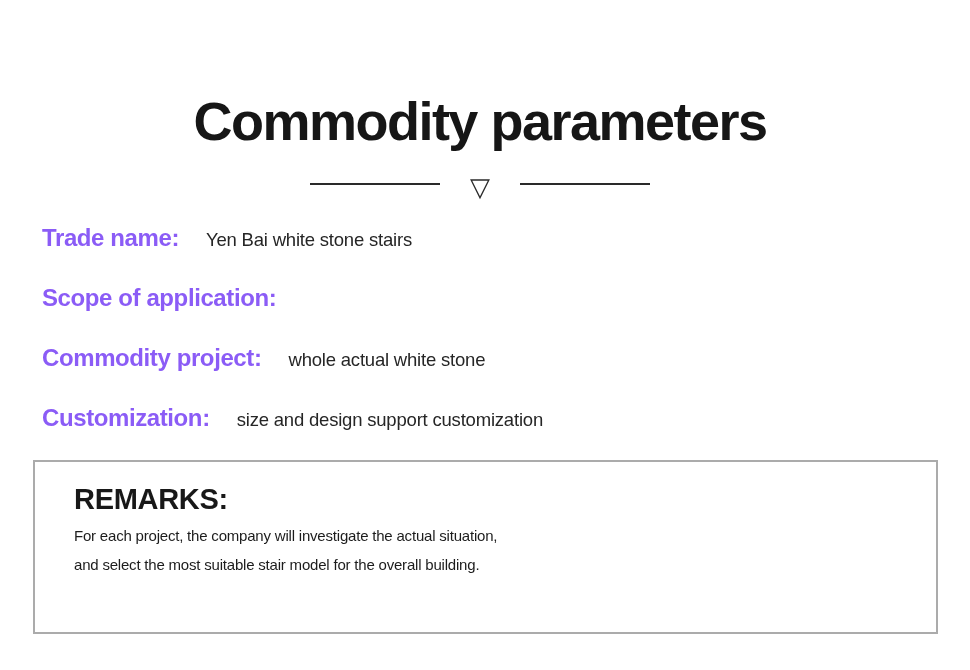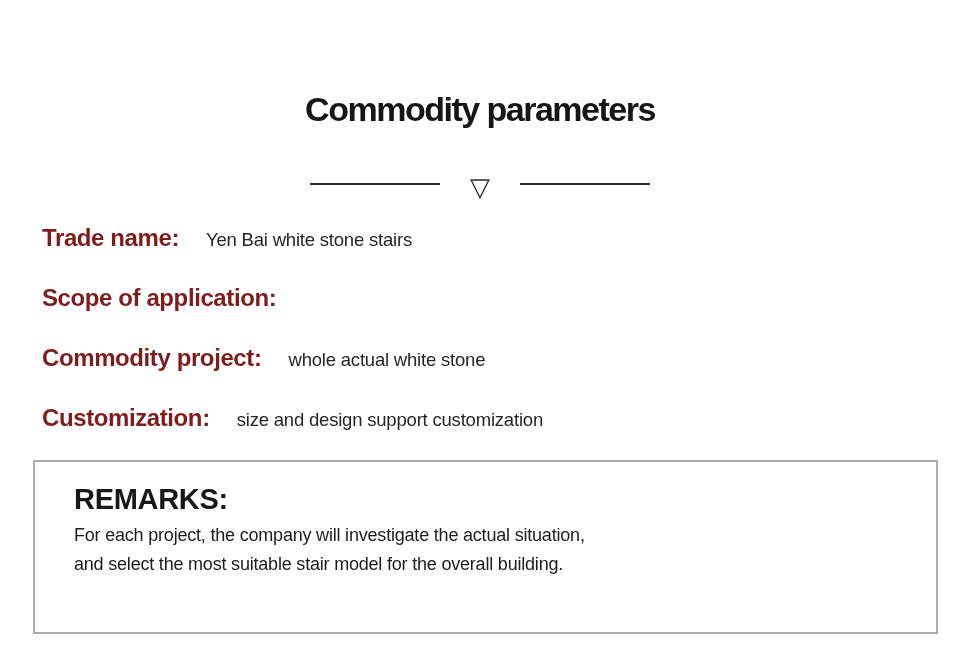--- a/index.html
+++ b/index.html
@@ -16,21 +16,21 @@
     font-family: "Liberation Sans", sans-serif;
     color: #1b1b1b;
   }
   .title {
     position: absolute;
     top: 90px;
     left: 0;
     right: 10px;
     margin: 0;
     text-align: center;
-    font-size: 34px;
+    font-size: 54px;
     font-weight: 700;
     letter-spacing: -1.5px;
     color: #161616;
   }
   .divider {
     position: absolute;
     top: 168px;
     left: 0;
     right: 10px;
     height: 32px;
@@ -58,21 +58,21 @@
   }
   .param-row {
     height: 60px;
     display: flex;
     align-items: baseline;
   }
   .param-label {
     font-size: 24px;
     font-weight: 700;
     letter-spacing: -0.4px;
-    color: #7f1d1d;
+    color: #8b5cf6;
     white-space: nowrap;
   }
   .param-value {
     margin-left: 27px;
     font-size: 18.5px;
     letter-spacing: -0.2px;
     color: #262626;
     white-space: nowrap;
   }
   .remarks-box {
@@ -87,21 +87,21 @@
     background: #ffffff;
   }
   .remarks-heading {
     font-size: 29px;
     font-weight: 700;
     letter-spacing: -0.3px;
     color: #181818;
     margin: 0 0 5px 0;
   }
   .remarks-line {
-    font-size: 18px;
+    font-size: 15px;
     line-height: 29px;
     letter-spacing: -0.2px;
     color: #1c1c1c;
     white-space: nowrap;
   }
 </style>
 </head>
 <body>
 
 <div class="page">

